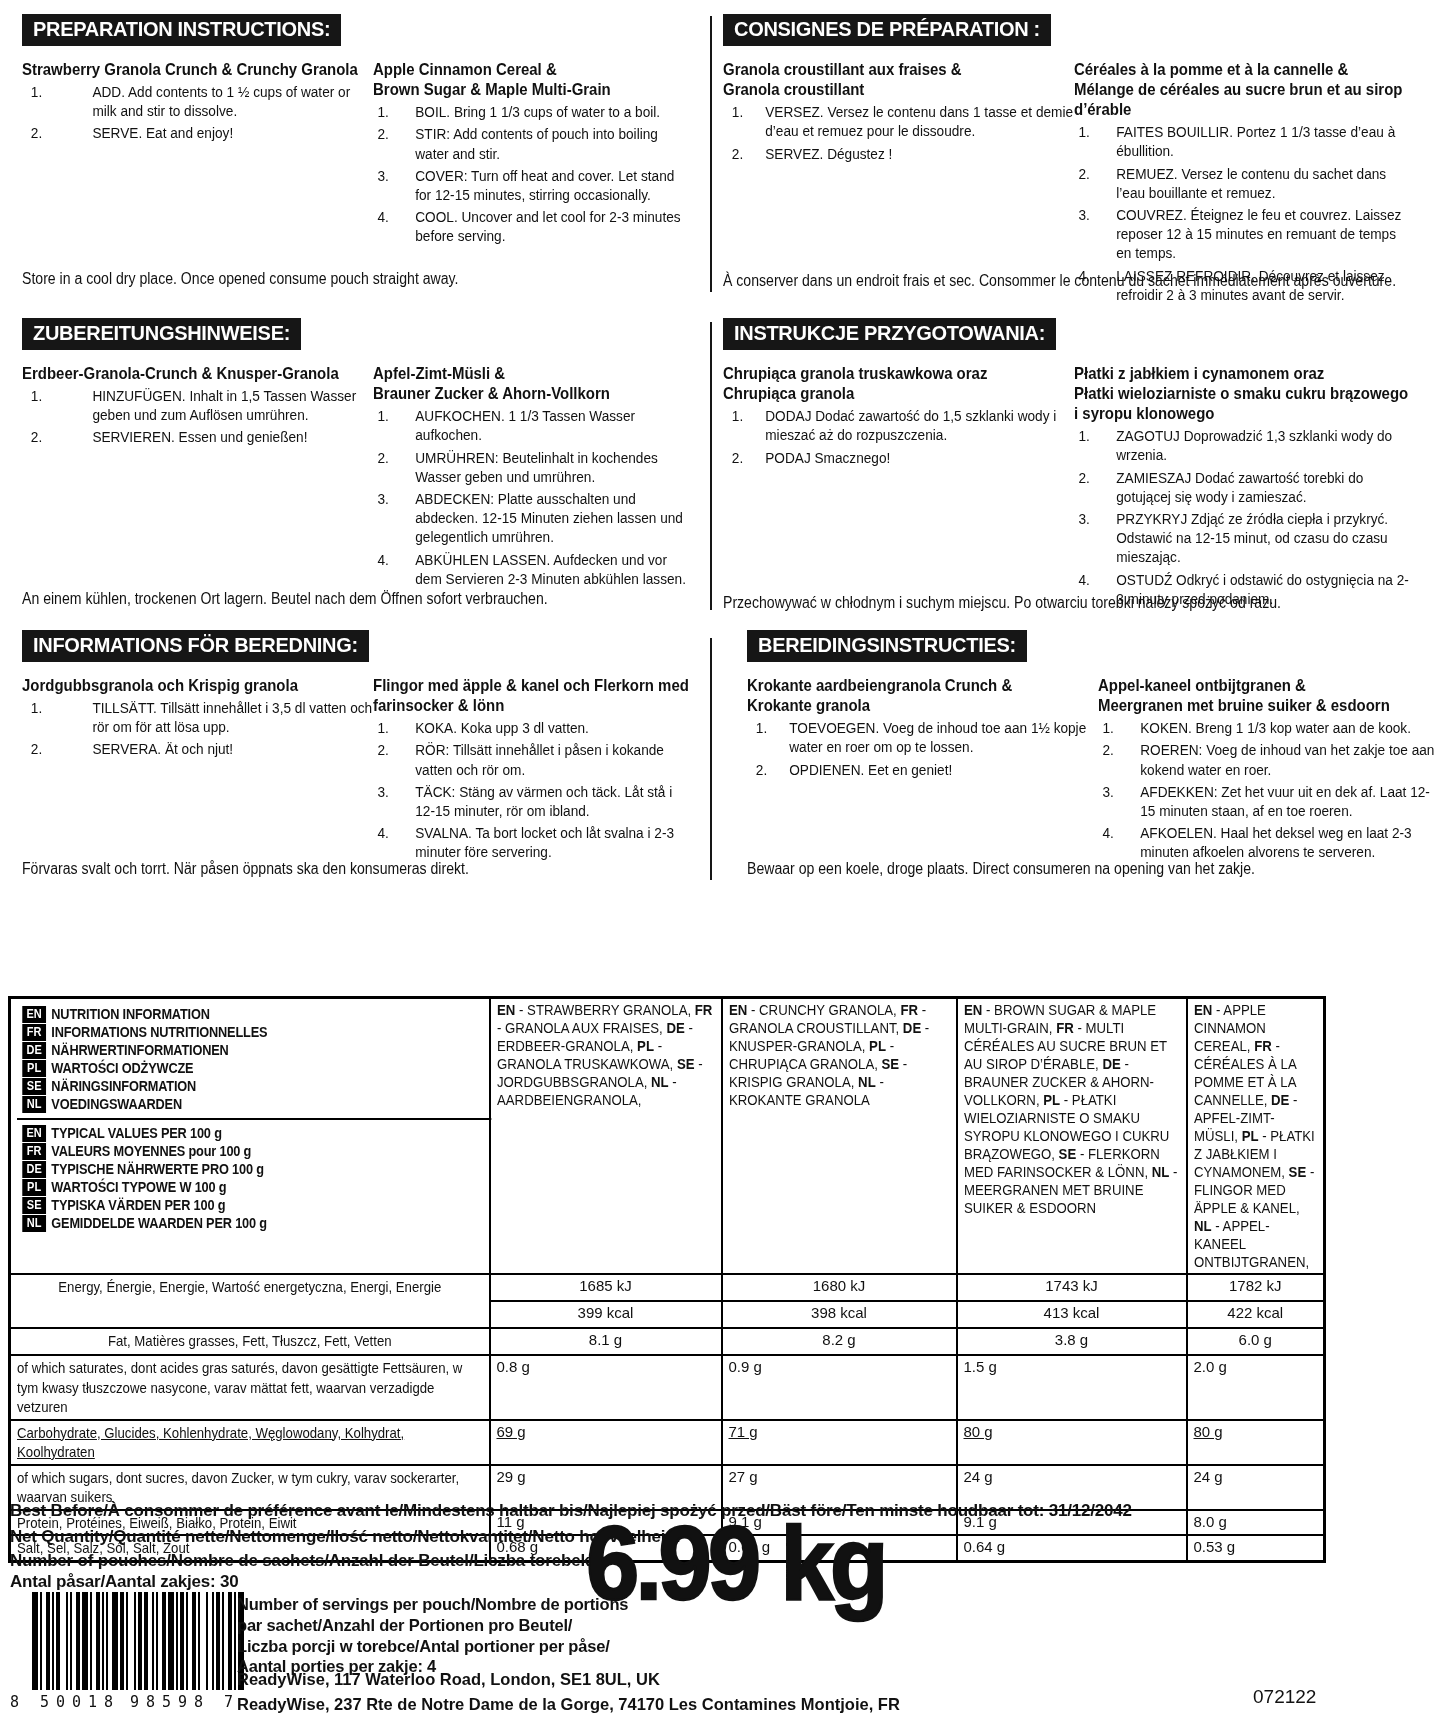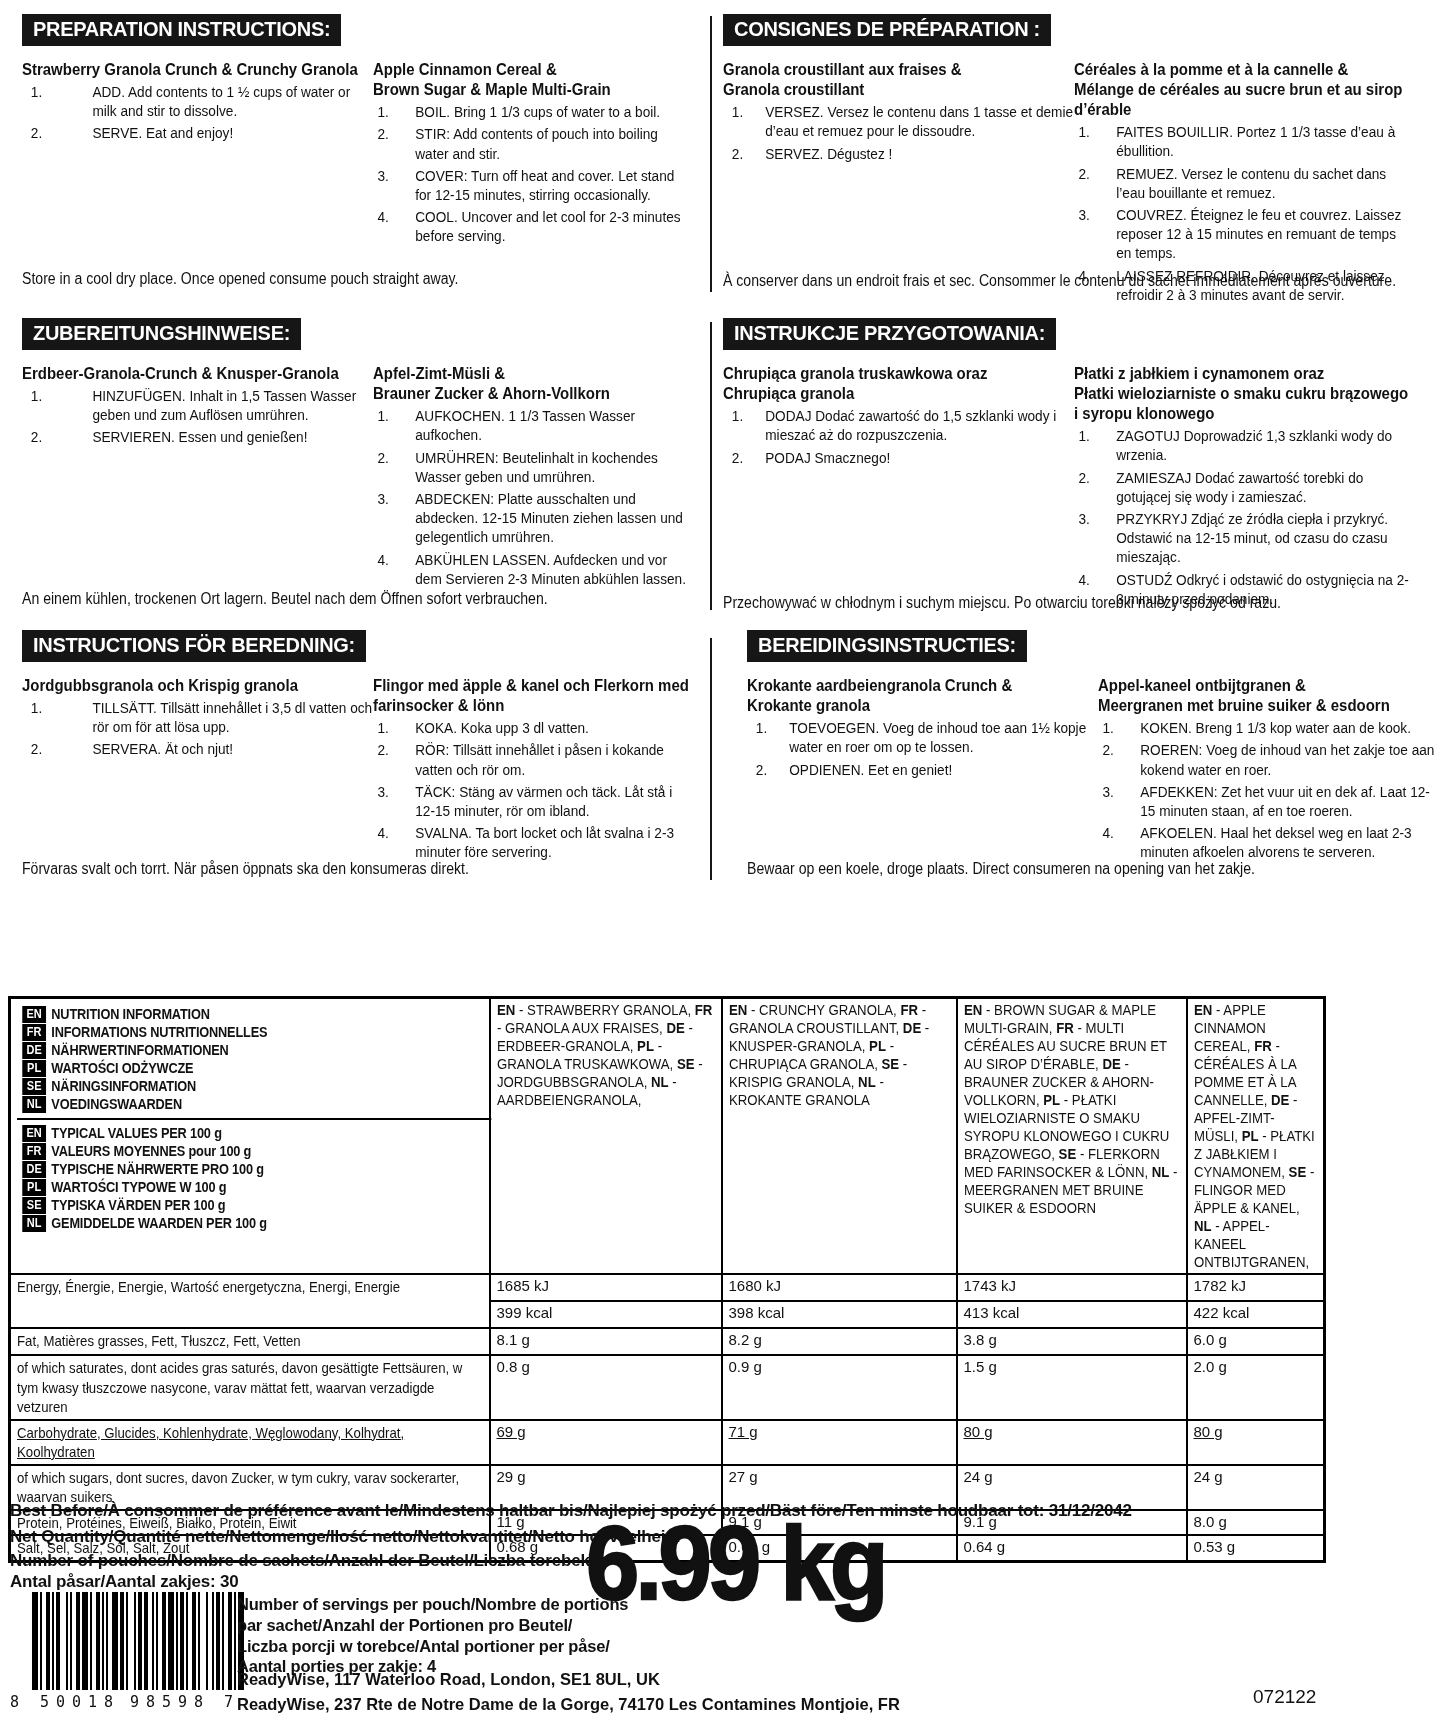--- a/index.html
+++ b/index.html
@@ -32,21 +32,21 @@
   .lang-block.typical{border-top:2px solid #000;}
   .lang-line{display:flex;align-items:center;margin:0 0 1.5px;}
   .badge{display:inline-block;flex:0 0 auto;width:27px;height:16.5px;background:#000;color:#fff;
          font-weight:bold;font-size:12.5px;line-height:16.5px;text-align:center;margin-right:6px;}
   .lang-text{font-weight:bold;font-size:14.5px;letter-spacing:-0.2px;white-space:nowrap;}
   td.prod{font-size:15px;line-height:1.2;}
   td.prod b{font-weight:bold;}
   td.lbl{font-size:15px;line-height:1.3;}
   td.val{font-size:15.5px;padding-top:3px;border-radius:11px;}
   tr.kcal td{border-top:1px solid #000;}
-  .h200{height:198px;} .h28{height:27px;} .h62{height:60px;} .h44{height:42px;text-decoration:underline;}
+  .h200{height:198px;} .h28{height:27px;text-align:center;} .h62{height:60px;} .h44{height:42px;text-decoration:underline;}
   .h42{height:40px;} .h26{height:24px;}
   
   .fline{position:absolute;left:10px;font-weight:bold;font-size:16.5px;letter-spacing:-0.2px;
          white-space:pre-line;line-height:1.26;}
   #bigqty{position:absolute;left:586px;top:1519px;font-size:104px;font-weight:bold;
           letter-spacing:-4px;line-height:0.85;transform:scaleX(0.92);transform-origin:0 0;
           -webkit-text-stroke:2.5px #111;}
   #barcode{position:absolute;left:18px;top:1592px;width:215px;height:126px;}
   #barcode-bars{position:absolute;left:14px;top:0;right:10px;height:98px;}
   #barcode-bars span{position:absolute;top:0;bottom:0;background:#000;}
@@ -149,21 +149,21 @@
           <li>ZAGOTUJ Doprowadzić 1,3 szklanki wody do wrzenia.</li>
           <li>ZAMIESZAJ Dodać zawartość torebki do gotującej się wody i zamieszać.</li>
           <li>PRZYKRYJ Zdjąć ze źródła ciepła i przykryć. Odstawić na 12-15 minut, od czasu do czasu mieszając.</li>
           <li>OSTUDŹ Odkryć i odstawić do ostygnięcia na 2-3 minuty przed podaniem.</li>
         </ol>
     </div>
     <p class="storage cx" style="top:276px;">Przechowywać w chłodnym i suchym miejscu. Po otwarciu torebki należy spożyć od razu.</p>
   </section>
 
   <section class="sec sec-left" style="left:22px;top:630px;">
-    <div class="sec-hdr">INSTRUCTIONS FÖR BEREDNING:</div>
+    <div class="sec-hdr">INFORMATIONS FÖR BEREDNING:</div>
     <div class="col colA cx">
       <h3 class="ptitle">Jordgubbsgranola och Krispig granola</h3>
       <ol class="steps">
           <li>TILLSÄTT. Tillsätt innehållet i 3,5 dl vatten och rör om för att lösa upp.</li>
           <li>SERVERA. Ät och njut!</li>
         </ol>
     </div>
     <div class="col colB cx">
       <h3 class="ptitle">Flingor med äpple &amp; kanel och Flerkorn med
 farinsocker &amp; lönn</h3>

